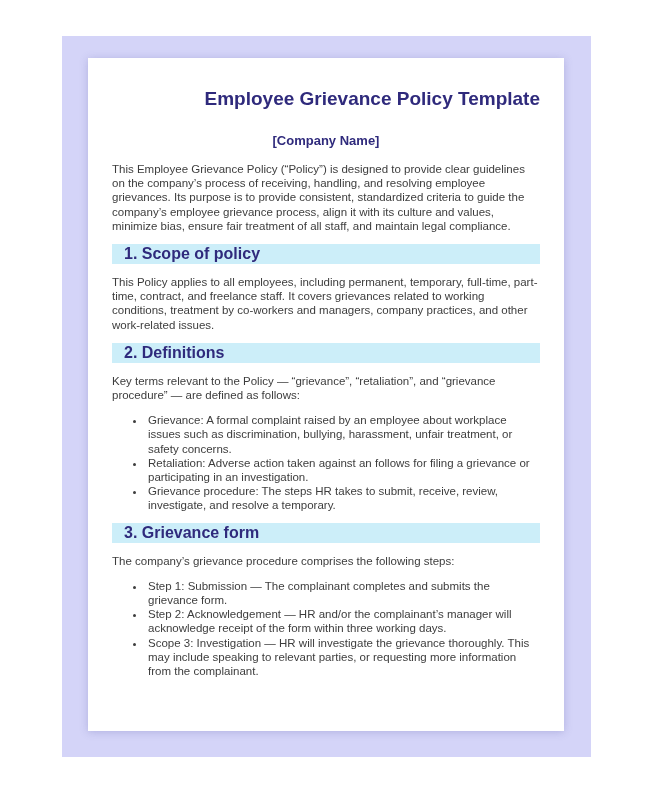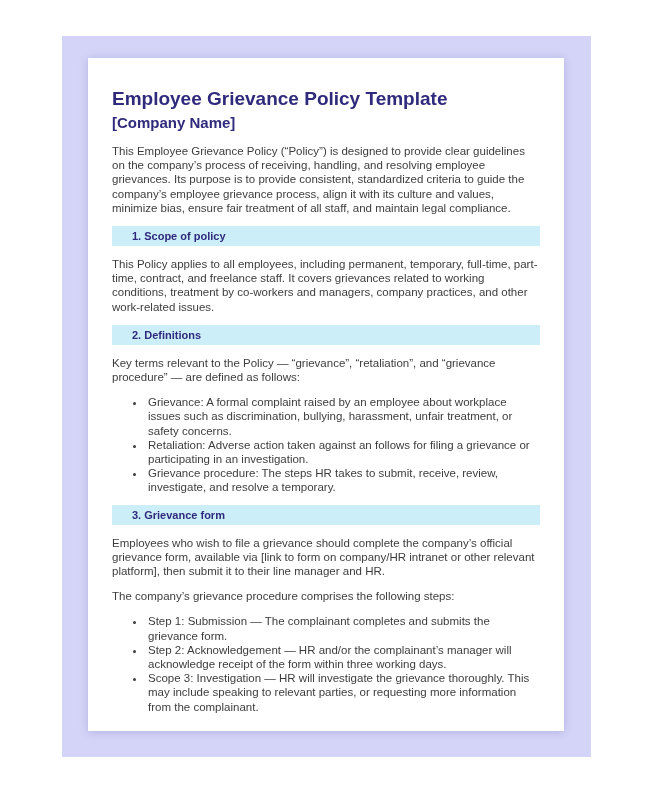--- a/index.html
+++ b/index.html
@@ -25,49 +25,49 @@
     top: 22px;
     width: 476px;
     height: 673px;
     background: var(--page-bg, #ffffff);
     box-sizing: border-box;
     padding: 30px 24px 20px 24px;
     box-shadow: 0 1px 8px rgba(95, 95, 170, 0.30);
     overflow: hidden;
   }
   .doc-title {
-    margin: 0 0 4px 0;
-    text-align: left;
+    margin: 0 0 22px 0;
+    text-align: right;
     font-size: 19px;
     line-height: 22px;
     font-weight: bold;
     color: var(--title-color, #2f2a7c);
   }
   .doc-subtitle {
     margin: 0 0 12px 0;
-    text-align: left;
-    font-size: 15px;
+    text-align: center;
+    font-size: 13px;
     line-height: 18px;
     font-weight: bold;
     color: var(--title-color, #2f2a7c);
   }
   .body-text {
     font-size: 11.5px;
     line-height: 14.2px;
     color: var(--body-color, #3d3d3d);
   }
   p.para {
     margin: 11px 0 11px 0;
   }
   h2.section-bar {
     margin: 10px 0 11px 0;
-    padding: 3px 20px;
+    padding: 3px 12px;
     background: var(--bar-bg, #cceef9);
     color: var(--title-color, #2f2a7c);
-    font-size: 11px;
+    font-size: 16px;
     line-height: 14px;
     font-weight: bold;
   }
   ul.bullets {
     margin: 6px 0 10px 0;
     padding: 0 0 0 34px;
     list-style: disc outside;
   }
   ul.bullets li {
     margin: 0;
@@ -96,21 +96,20 @@
       <p class="para">Key terms relevant to the Policy — “grievance”, “retaliation”, and “grievance procedure” — are defined as follows:</p>
       <ul class="bullets">
         <li><span class="lead">Grievance:</span><span> A formal complaint raised by an employee about workplace issues such as discrimination, bullying, harassment, unfair treatment, or safety concerns.</span></li>
         <li><span class="lead">Retaliation:</span><span> Adverse action taken against an follows for filing a grievance or participating in an investigation.</span></li>
         <li><span class="lead">Grievance procedure:</span><span> The steps HR takes to submit, receive, review, investigate, and resolve a temporary.</span></li>
       </ul>
     </section>
 
     <section>
       <h2 class="section-bar">3. Grievance form</h2>
-      <p class="para">Employees who wish to file a grievance should complete the company’s official grievance form, available via [link to form on company/HR intranet or other relevant platform], then submit it to their line manager and HR.</p>
     </section>
 
     <section>
       <p class="para">The company’s grievance procedure comprises the following steps:</p>
       <ul class="bullets">
         <li><span class="lead">Step 1: Submission —</span><span> The complainant completes and submits the grievance form.</span></li>
         <li><span class="lead">Step 2: Acknowledgement —</span><span> HR and/or the complainant’s manager will acknowledge receipt of the form within three working days.</span></li>
         <li><span class="lead">Scope 3: Investigation —</span><span> HR will investigate the grievance thoroughly. This may include speaking to relevant parties, or requesting more information from the complainant.</span></li>
 
       </ul>

